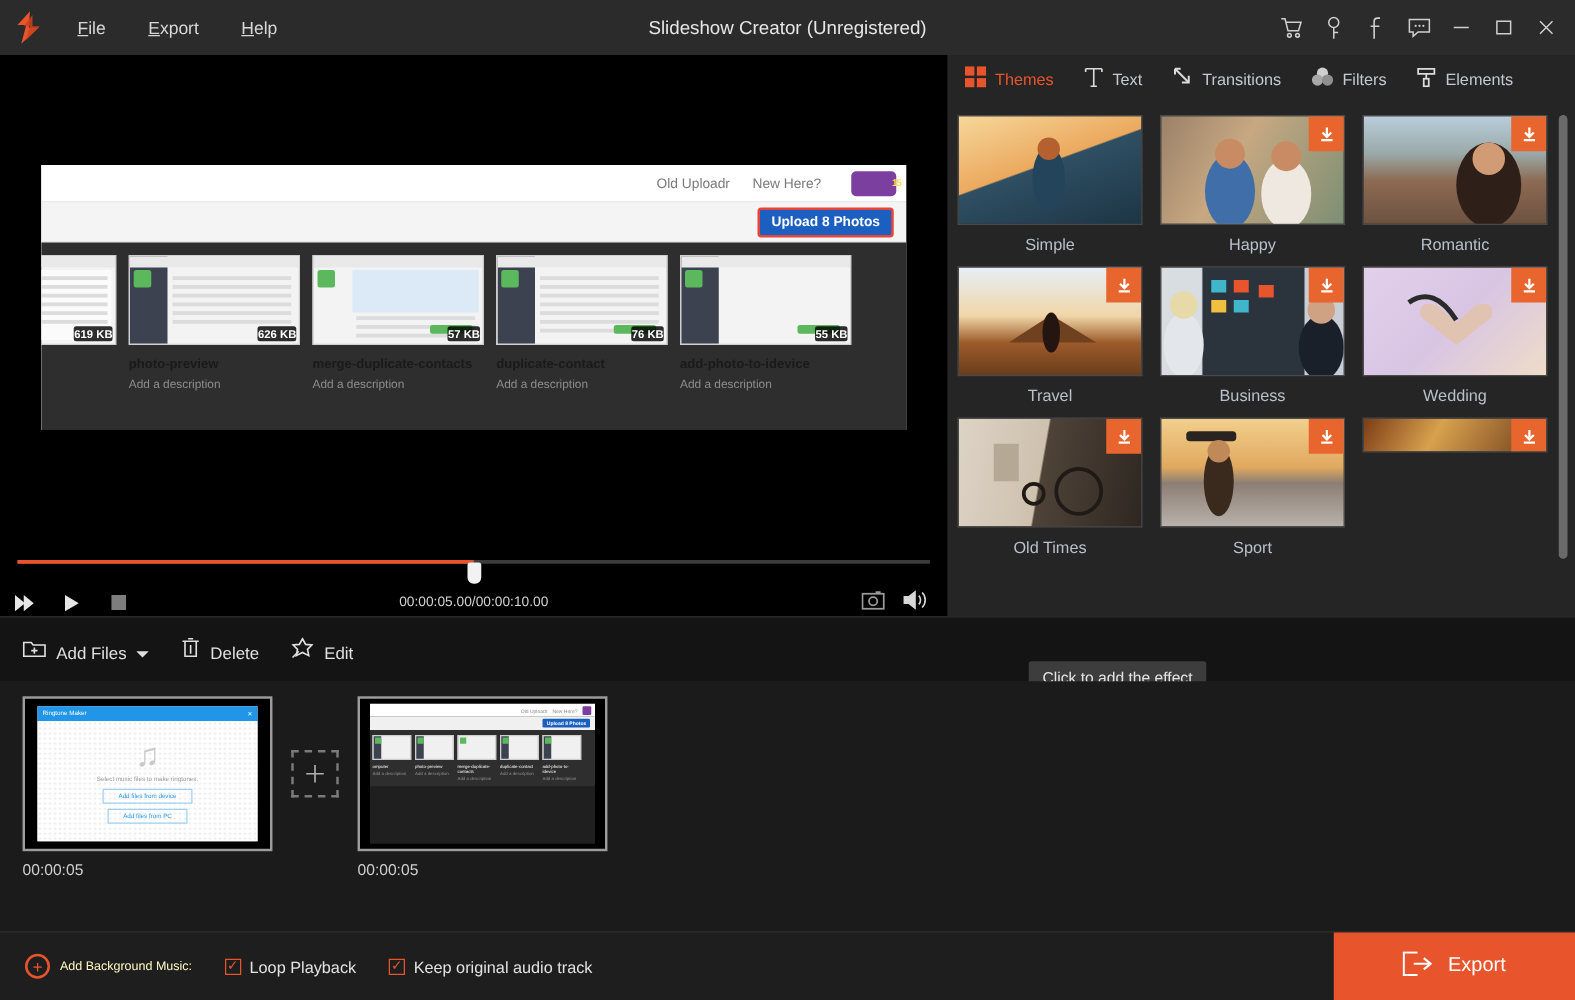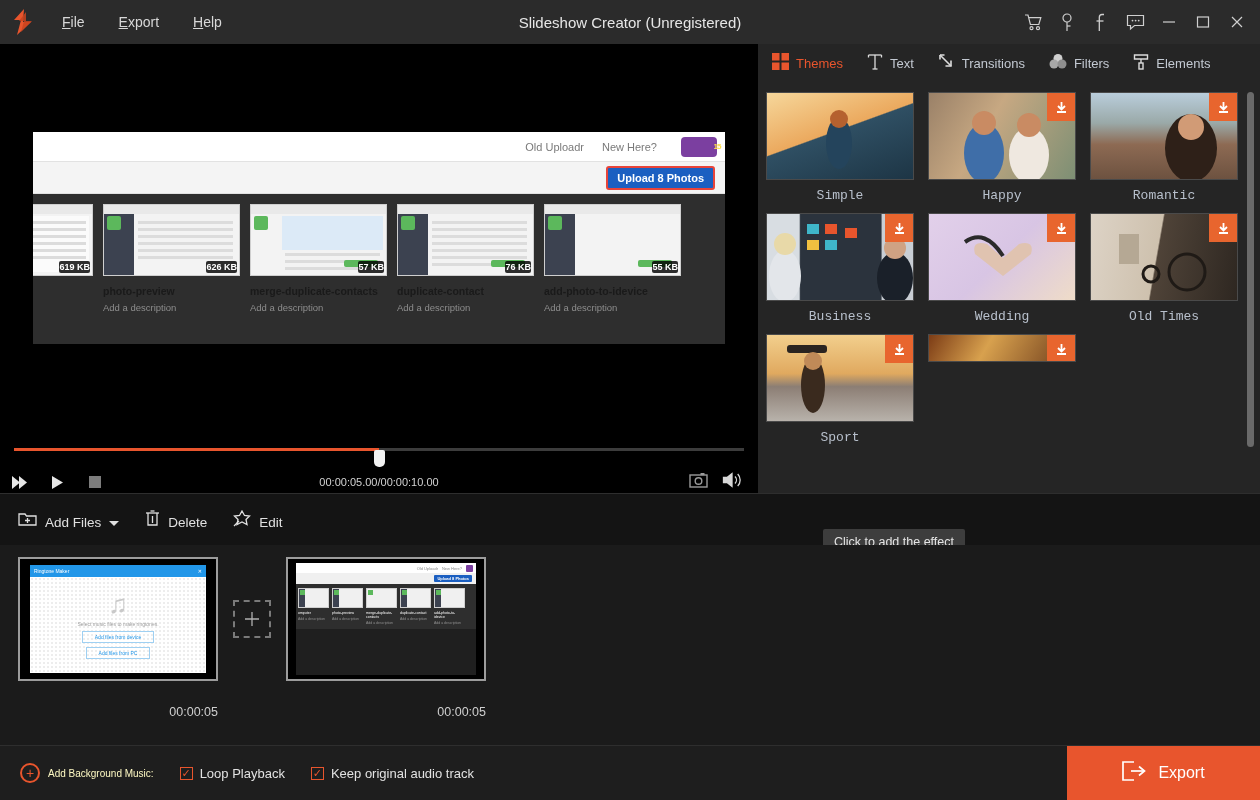--- a/index.html
+++ b/index.html
@@ -121,21 +121,21 @@
   }
   #eff-tabs {
     height: 38px; display: flex; align-items: center; padding-left: 12px; gap: 20px;
   }
   .eff-tab {
     display: flex; align-items: center; gap: 7px; color: #c3c9d2; font-size: 13px;
     cursor: pointer; padding: 4px 2px;
   }
   .eff-tab.active { color: #e8552d; }
   #themes-scroll {
-    position: absolute; left: 0; top: 38px; width: 502px; height: 411px; overflow: hidden; font-family: Liberation Mono, monospace;
+    position: absolute; left: 0; top: 38px; width: 502px; height: 411px; overflow: hidden;
   }
   #themes-grid {
     display: flex; flex-wrap: wrap; padding: 10px 0 0 8px; gap: 10px 14px; width: 490px;
   }
   .theme-card { width: 148px; }
   .theme-thumb {
     width: 148px; height: 88px; position: relative; border: 1px solid #4a4a4a; overflow: hidden;
   }
   .dl-badge {
     position: absolute; right: 0; top: 0; width: 28px; height: 28px; background: #e8652e;
@@ -163,21 +163,21 @@
 
   
   #timeline {
     position: absolute; left: 0; top: 545px; width: 1260px; height: 200px; background: #1b1b1b;
   }
   #clips { display: flex; align-items: flex-start; padding: 12px 0 0 18px; }
   .clip { width: 200px; }
   .clip-frame {
     width: 200px; height: 124px; background: #000; border: 2px solid #9c9c9c; position: relative; overflow: hidden;
   }
-  .clip-time { text-align: right; color: #cfcfcf; font-size: 12.5px; margin-top: 24px; }
+  .clip-time { text-align: left; color: #cfcfcf; font-size: 12.5px; margin-top: 8px; }
   .transition-slot {
     width: 38px; height: 38px; border: 2px dashed #7a7a7a; margin: 43px 15px 0 15px;
     display: flex; align-items: center; justify-content: center; cursor: pointer;
     flex: 0 0 38px;
   }
   
   .rt-win { position: absolute; left: 10px; top: 6px; right: 10px; bottom: 6px; background: #fff; }
   .rt-bar { height: 12px; background: #2196e8; display: flex; align-items: center; justify-content: space-between; padding: 0 4px; }
   .rt-bar span { font-size: 5px; color: #fff; }
   .rt-body { height: calc(100% - 12px); display: flex; flex-direction: column; align-items: center; justify-content: center; gap: 4px;
@@ -543,20 +543,34 @@
             <span class="dl-badge">
               <svg width="13" height="13" viewBox="0 0 13 13">
                   <path d="M6.5 1 v6 M3 5 L6.5 8.5 L10 5 M2 11 h9" stroke="#fff" stroke-width="1.8" fill="none"></path>
                 </svg>
             </span>
           </div>
           <div class="theme-name">Romantic</div>
         </div>
 
 
+        <div class="theme-card">
+          <div class="theme-thumb" style="background:linear-gradient(180deg,#e7eef5 0%,#f0d6a8 45%,#9c5b2b 70%,#6b3d1c 100%)">
+            <svg width="148" height="88" viewBox="0 0 148 88">
+                <path d="M40 60 L74 38 L110 60 Z" fill="#70411f"></path>
+                <ellipse cx="74" cy="52" rx="7" ry="16" fill="#241510"></ellipse>
+              </svg>
+            <span class="dl-badge">
+              <svg width="13" height="13" viewBox="0 0 13 13">
+                  <path d="M6.5 1 v6 M3 5 L6.5 8.5 L10 5 M2 11 h9" stroke="#fff" stroke-width="1.8" fill="none"></path>
+                </svg>
+            </span>
+          </div>
+          <div class="theme-name">Travel</div>
+        </div>
 
         <div class="theme-card">
           <div class="theme-thumb" style="background:linear-gradient(90deg,#d8dde2 0%,#d8dde2 22%,#2b333d 23%,#2b333d 78%,#c9ced4 79%,#c9ced4 100%)">
             <svg width="148" height="88" viewBox="0 0 148 88">
               <rect x="40" y="10" width="12" height="10" fill="#3fb6c9"></rect>
                 <rect x="58" y="10" width="12" height="10" fill="#e8552d"></rect>
               <rect x="40" y="26" width="12" height="10" fill="#f0c040"></rect>
                 <rect x="58" y="26" width="12" height="10" fill="#3fb6c9"></rect>
               <rect x="78" y="14" width="12" height="10" fill="#e8552d"></rect>
               <ellipse cx="18" cy="62" rx="16" ry="26" fill="#e3e6ea"></ellipse>

